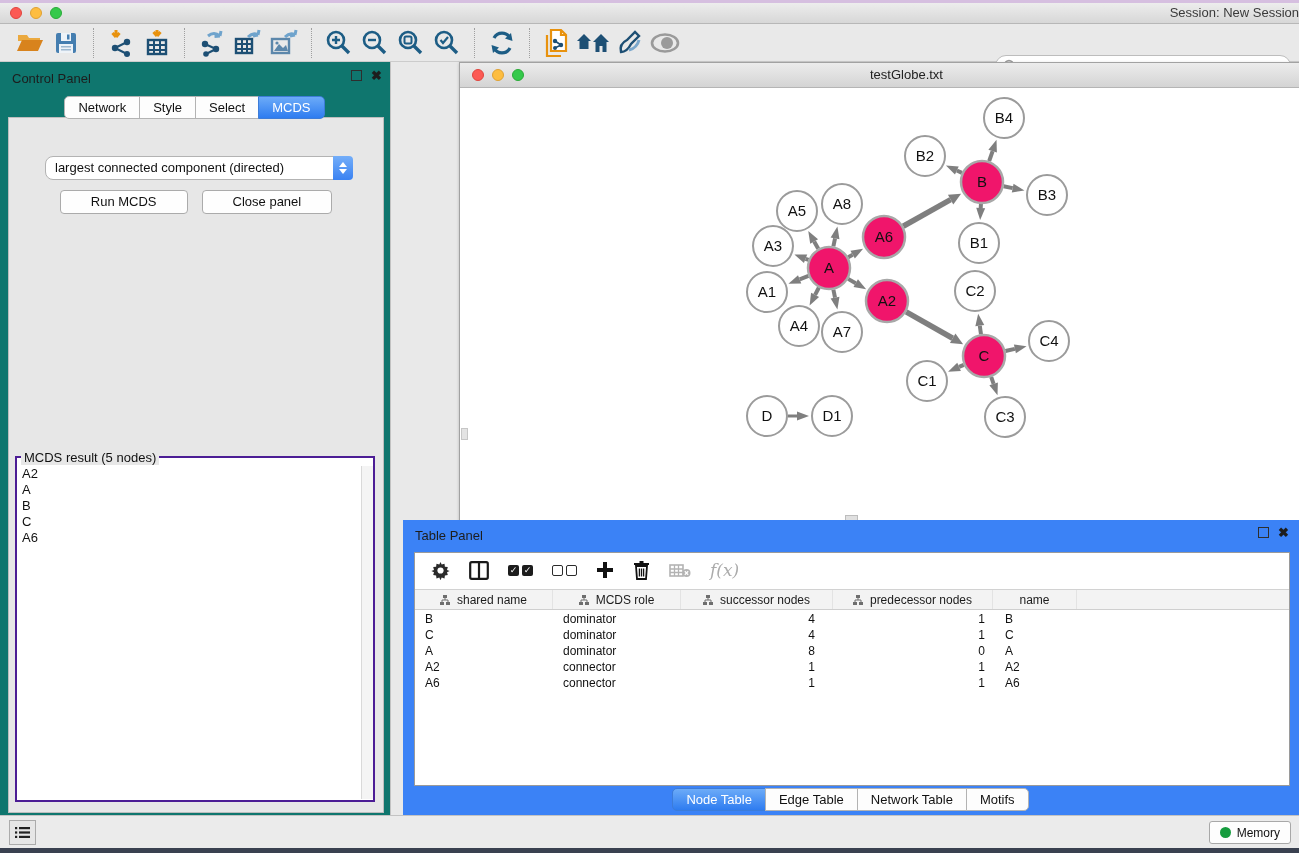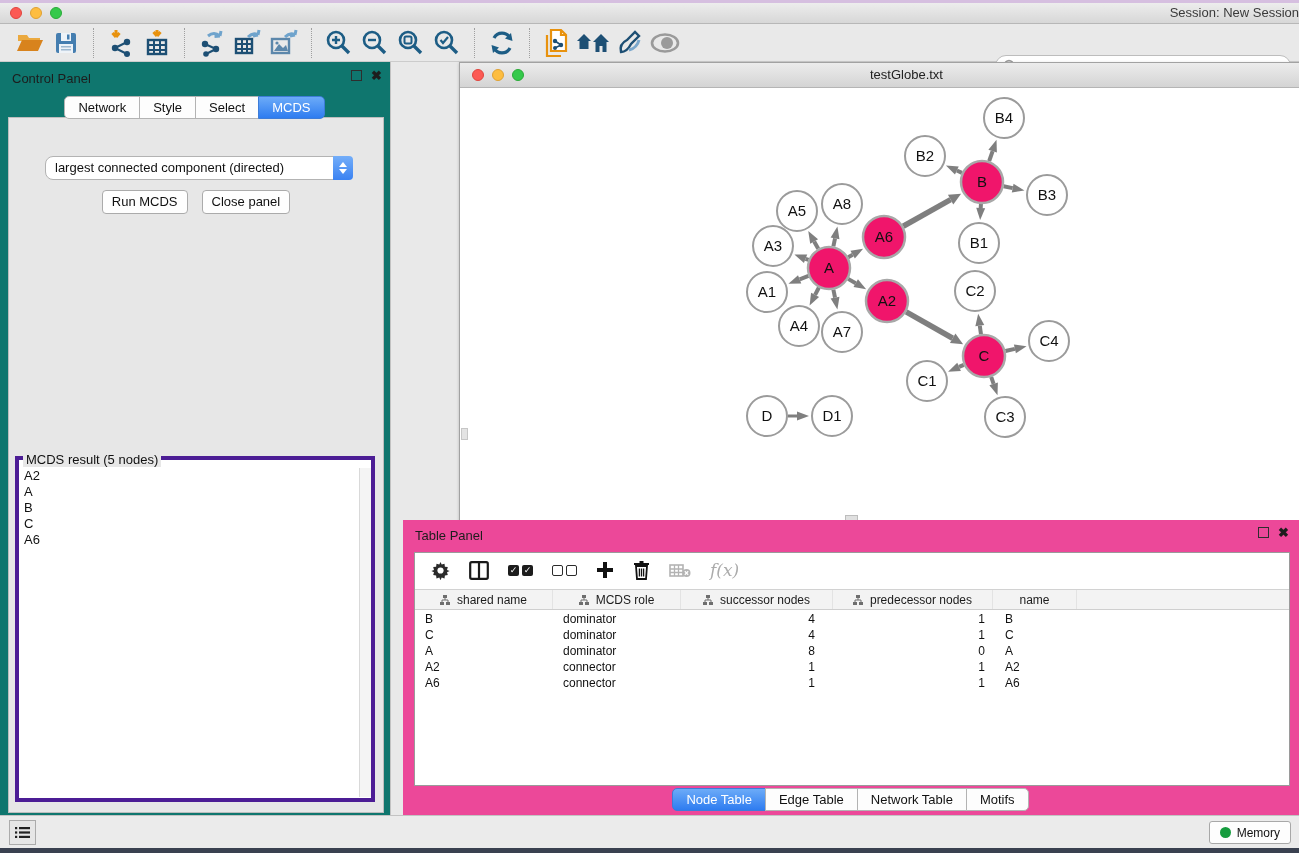--- a/index.html
+++ b/index.html
@@ -55,24 +55,24 @@
     line-height:22px; padding-left:9px; color:#111; }
   .sel-stepper { position:absolute; right:-1px; top:-1px; width:20px; height:24px;
     background:linear-gradient(#74aef9,#3a82f2); border-radius:0 4px 4px 0;
     display:flex; flex-direction:column; align-items:center; justify-content:center; gap:2px; }
   .chev { width:0; height:0; border-left:4px solid transparent; border-right:4px solid transparent; }
   .chev.up { border-bottom:5px solid #fff; }
   .chev.down { border-top:5px solid #fff; }
   .cp-buttons { position:absolute; left:0; top:72px; width:100%; display:flex;
     justify-content:center; gap:14px; }
   .pbtn { background:#fefefe; border:1px solid #ababab; border-radius:4px;
-    font-size:13px; padding:3px 9px; color:#111; line-height:16px; }
+    font-size:13px; padding:3px 30px; color:#111; line-height:16px; }
 
   .result-fieldset { position:absolute; left:6px; right:8px; top:338px; height:346px;
-    border:4px solid #4c1d95; background:#fff; }
+    border:2px solid #4c1d95; background:#fff; }
   .result-legend { position:absolute; left:4px; top:-8px; background:#e7e7e7;
     font-size:13px; color:#111; padding:0 3px; }
   .result-list { position:absolute; left:1px; top:8px; right:13px; bottom:1px;
     overflow:hidden; }
   .result-list div { font-size:13px; color:#111; line-height:16px; padding-left:4px; }
   .result-scroll { position:absolute; right:0; top:8px; bottom:1px; width:12px;
     background:#f4f4f4; border-left:1px solid #d9d9d9; }
 
   
   .netwin { position:absolute; left:415px; top:0; width:895px; height:584px;
@@ -85,21 +85,21 @@
   .resize-corner { position:absolute; right:1px; bottom:1px; width:12px; height:12px;
     background:
       linear-gradient(135deg, transparent 50%, #bbb 50%, #bbb 55%, transparent 55%,
       transparent 70%, #bbb 70%, #bbb 75%, transparent 75%); }
   .canvas-nub { position:absolute; left:0px; top:340px; width:7px; height:12px;
     background:#e3e3e3; border:1px solid #c6c6c6; }
   .split-nub { position:absolute; left:845px; top:453px; width:13px; height:7px;
     background:#e0e0e0; border:1px solid #bdbdbd; }
 
   
-  .tpanel { position:absolute; left:403px; top:458px; right:0; bottom:0; background:#ec4899; }
+  .tpanel { position:absolute; left:403px; top:458px; right:0; bottom:0; background:#3b82f6; }
   .tp-title { position:absolute; left:12px; top:8px; font-size:13px; color:#1d1d1d; }
   .tp-icons { position:absolute; right:10px; top:7px; display:flex; gap:9px; align-items:center; }
   .tp-box { position:absolute; left:11px; right:9px; top:32px; bottom:29px;
     background:#fff; border:1px solid #9a9a9a; }
   .tp-toolbar { position:absolute; left:0; top:0; width:100%; height:34px;
     display:flex; align-items:center; padding-left:16px; gap:19px; }
   .cbpair { display:flex; gap:3px; }
   .cb-on { width:11px; height:11px; background:#1c1c1c; border-radius:2px; color:#fff;
     font-size:9px; line-height:11px; text-align:center; }
   .cb-off { width:11px; height:11px; border:1.5px solid #2c2c2c; border-radius:2px; background:#fff; }

